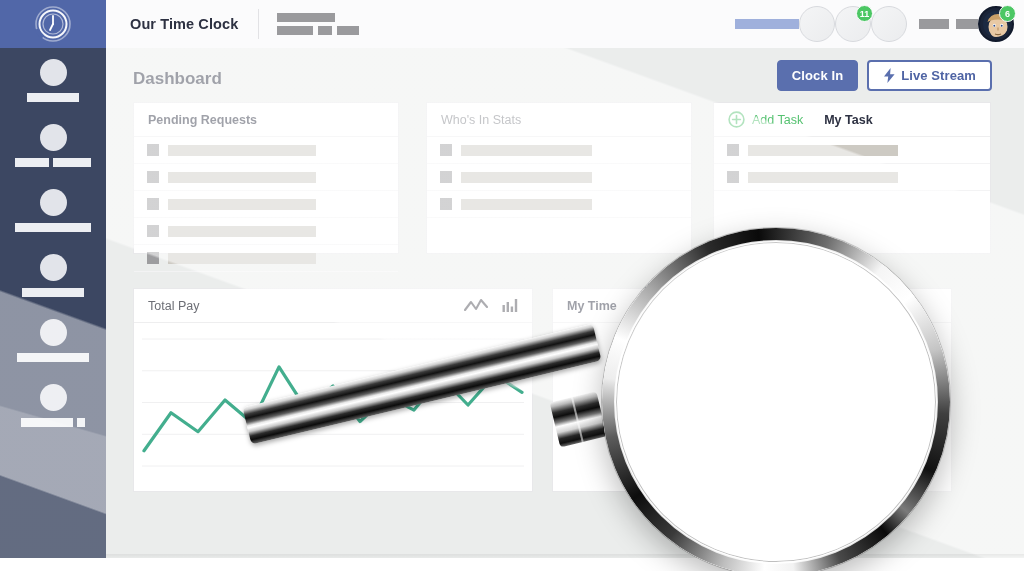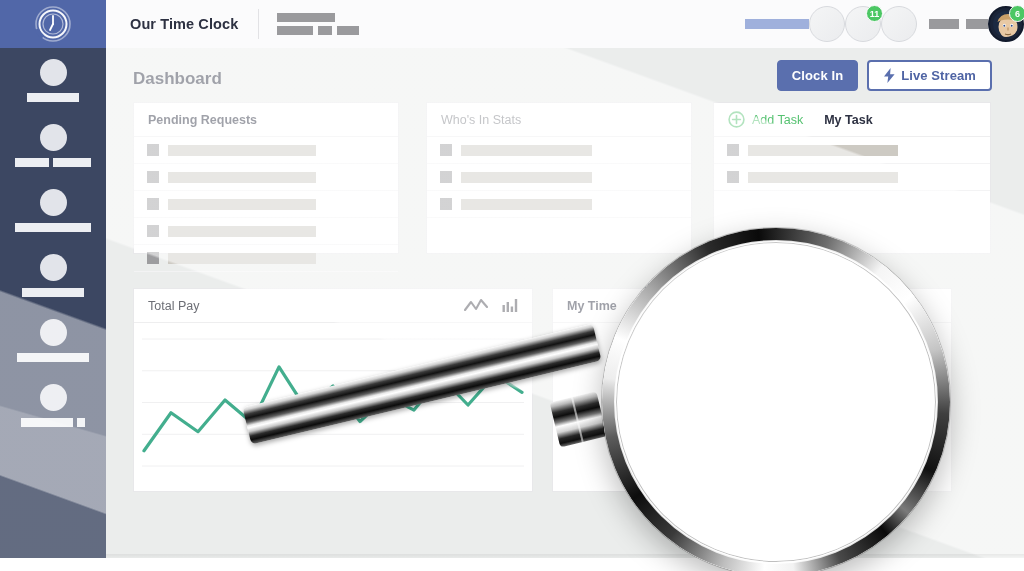--- a/index.html
+++ b/index.html
@@ -43,21 +43,21 @@
   
   .topbar {
     position: absolute; left: 106px; top: 0; width: 918px; height: 48px;
     background: #fbfbfc; display: flex; align-items: center;
   }
   .brand { font-size: 14.5px; font-weight: 700; color: #2d3142; margin-left: 24px; letter-spacing: .1px; }
   .brand-sep { width: 1px; height: 30px; background: #e2e2e5; margin-left: 20px; }
   .ph-stack { margin-left: 18px; display: flex; flex-direction: column; gap: 4px; }
   .ph-row { display: flex; gap: 5px; }
   .ph-bar { height: 9px; background: #9a9a9d; }
-  .topbar-right { margin-left: auto; display: flex; align-items: center; gap: 0; padding-right: 0; }
+  .topbar-right { margin-left: auto; display: flex; align-items: center; gap: 0; padding-right: 10px; }
   .blue-pill { width: 64px; height: 10px; background: #9fb0dc; }
   .circle-btn {
     width: 36px; height: 36px; border-radius: 50%;
     background: linear-gradient(135deg,#f4f5f6 0%, #ebecee 100%);
     border: 1px solid #d8dade; position: relative;
   }
   .badge {
     position: absolute; border-radius: 50%; background: #4cc764; color: #fff;
     font-size: 9px; font-weight: 700; display: flex; align-items: center; justify-content: center;
     border: 1.5px solid #fbfbfc;

